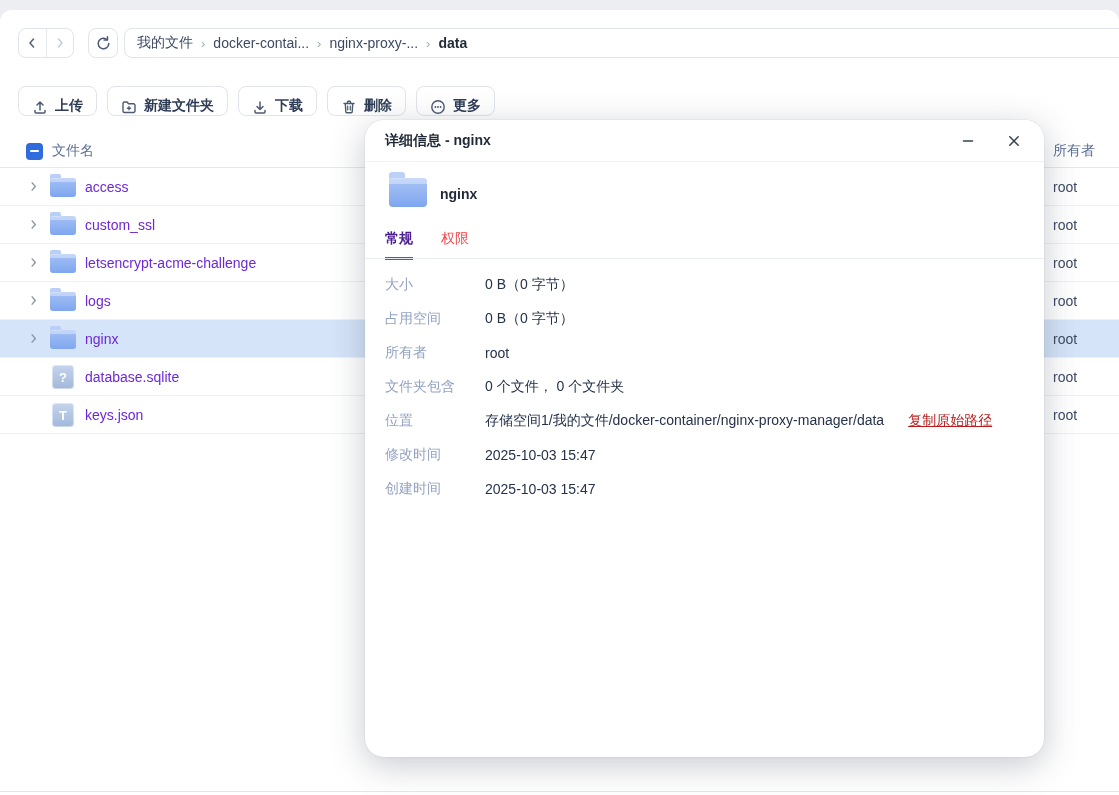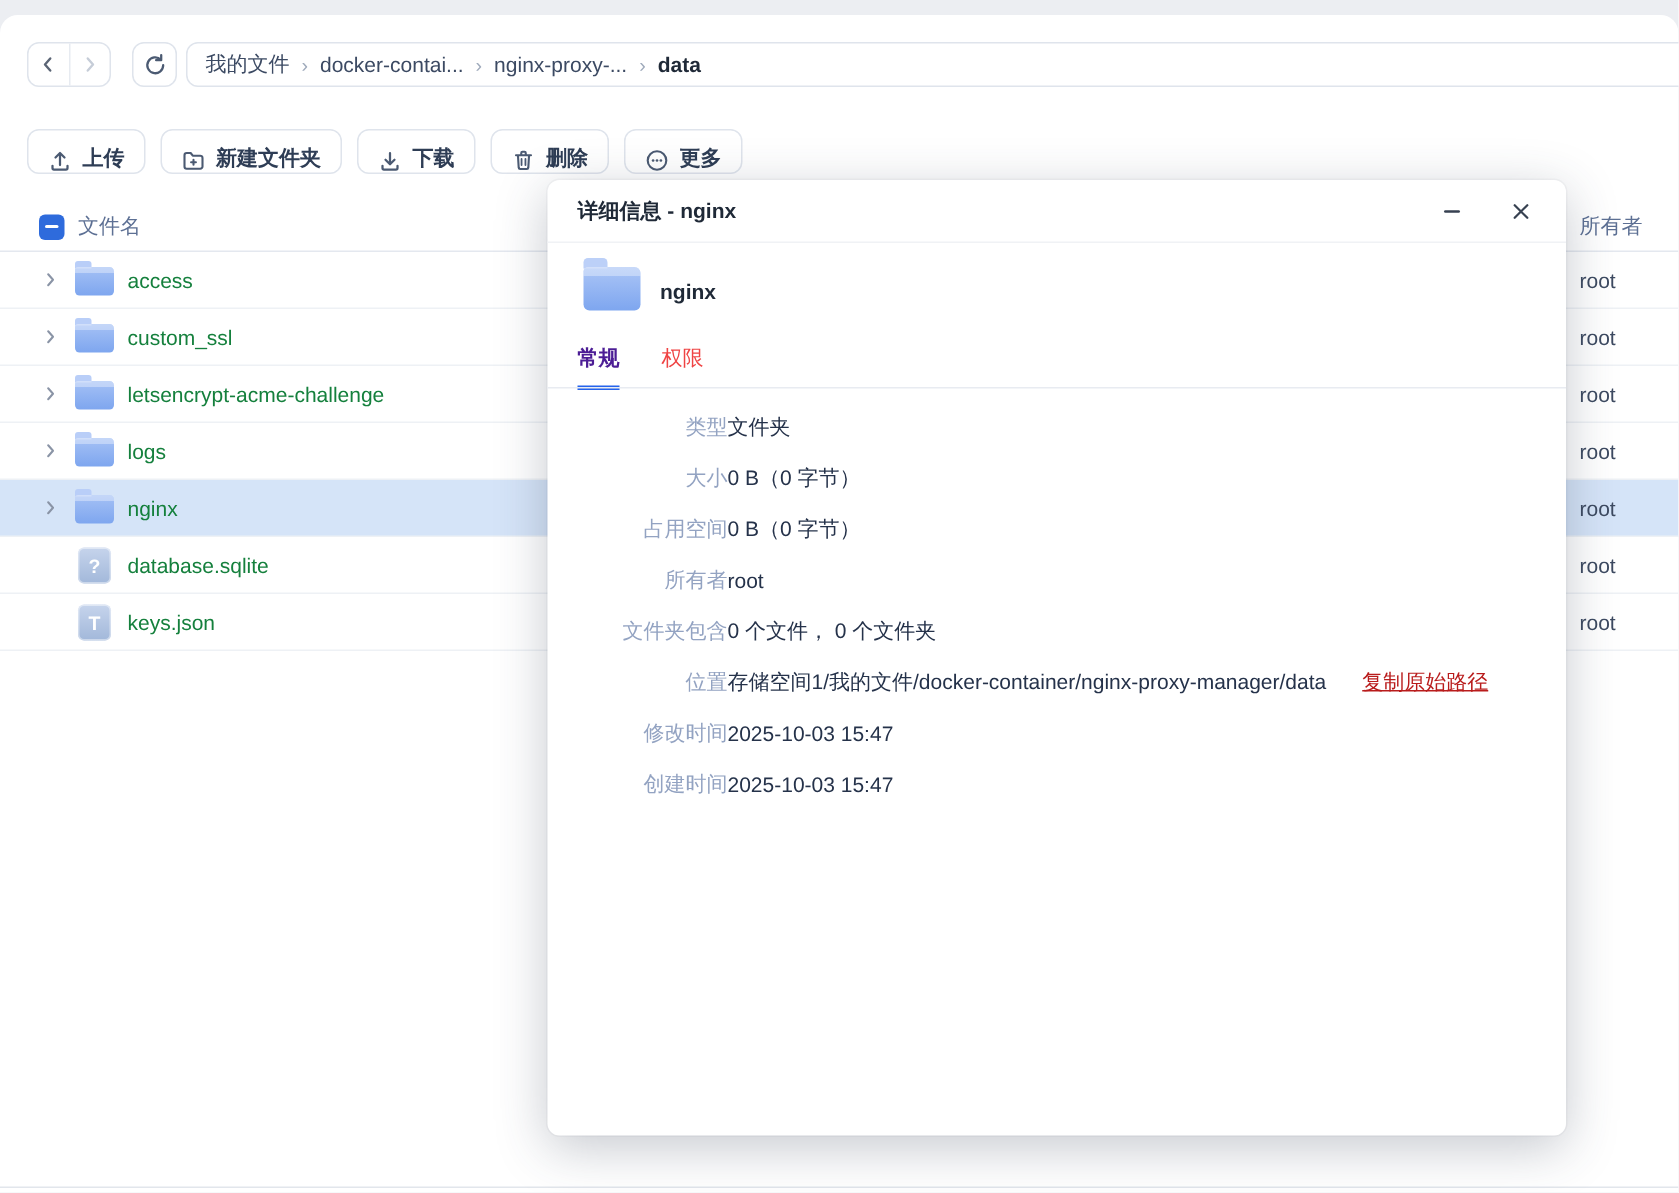--- a/index.html
+++ b/index.html
@@ -74,33 +74,32 @@
     content:""; position:absolute; top:0; left:0; right:0; height:4px;
     background:rgba(255,255,255,.35); border-radius:2px 3px 0 0;
   }
   .file-icon {
     position:absolute; left:52px; top:7px; width:22px; height:24px; border-radius:4px;
     background:linear-gradient(180deg,#c6d4ec,#a2b8da);
     box-shadow:inset 0 0 0 1px rgba(255,255,255,.45);
     color:#fff; font-weight:bold; font-size:13px;
     display:flex; align-items:center; justify-content:center;
   }
-  .fname { position:absolute; left:85px; color:#15803d; }
+  .fname { position:absolute; left:85px; color:#6d28d9; }
   .fowner { position:absolute; left:1053px; color:#3d4a61; }
   
   .status-bar {
     position:absolute; left:0; right:0; top:781px; height:30px;
     border-top:1px solid #e2e6ec; padding:8px 0 0 14px; color:#8494ab; font-size:13.5px;
   }
   
   .dialog {
     position:absolute; left:365px; top:120px; width:679px; height:637px;
-    background:#fff; border-radius:8px;
+    background:#fff; border-radius:19px;
     box-shadow:0 8px 34px rgba(50,62,84,.28), 0 0 0 1px rgba(40,50,70,.04);
-    text-align:right;
   }
   .dlg-header {
     height:42px; display:flex; align-items:center; padding:0 20px;
     border-bottom:1px solid #f0f2f5;
   }
   .dlg-title { font-weight:bold; color:#1f2937; font-size:14px; }
   .dlg-controls { margin-left:auto; display:flex; align-items:center; gap:26px; }
   .dlg-ctl { width:20px; height:20px; display:flex; align-items:center; justify-content:center; cursor:pointer; }
   .dlg-folder-icon {
     position:absolute; left:24px; top:58px; width:38px; height:29px;
@@ -306,25 +305,20 @@
   </div>
   <div class="dlg-folder-icon"></div>
   <span class="dlg-file-name">nginx</span>
   <div class="dlg-tabs" id="dlg-tabs">
       <span class="dlg-tab active">常规</span>
       <span class="dlg-tab">权限</span>
     </div>
   <div class="dlg-divider"></div>
   <div class="dlg-fields" id="dlg-fields">
       <div class="field-row">
-    <span class="field-label">类型</span>
-    <span class="field-value">文件夹</span>
-
-  </div>
-      <div class="field-row">
     <span class="field-label">大小</span>
     <span class="field-value">0 B（0 字节）</span>
 
   </div>
       <div class="field-row">
     <span class="field-label">占用空间</span>
     <span class="field-value">0 B（0 字节）</span>
 
   </div>
       <div class="field-row">

